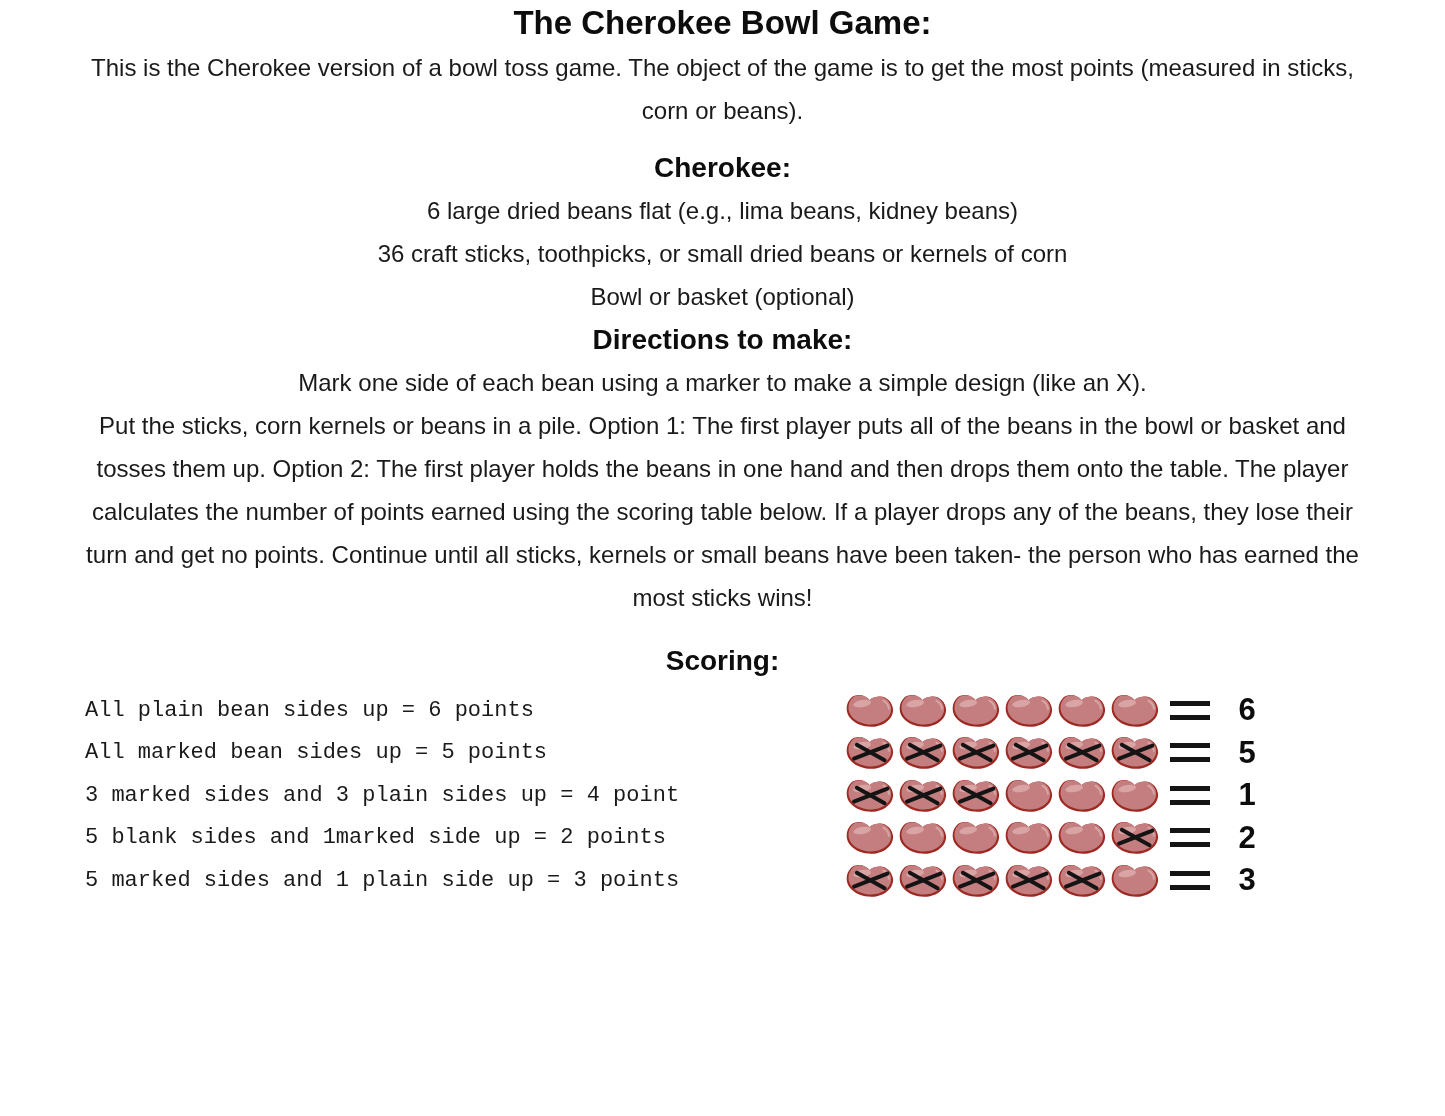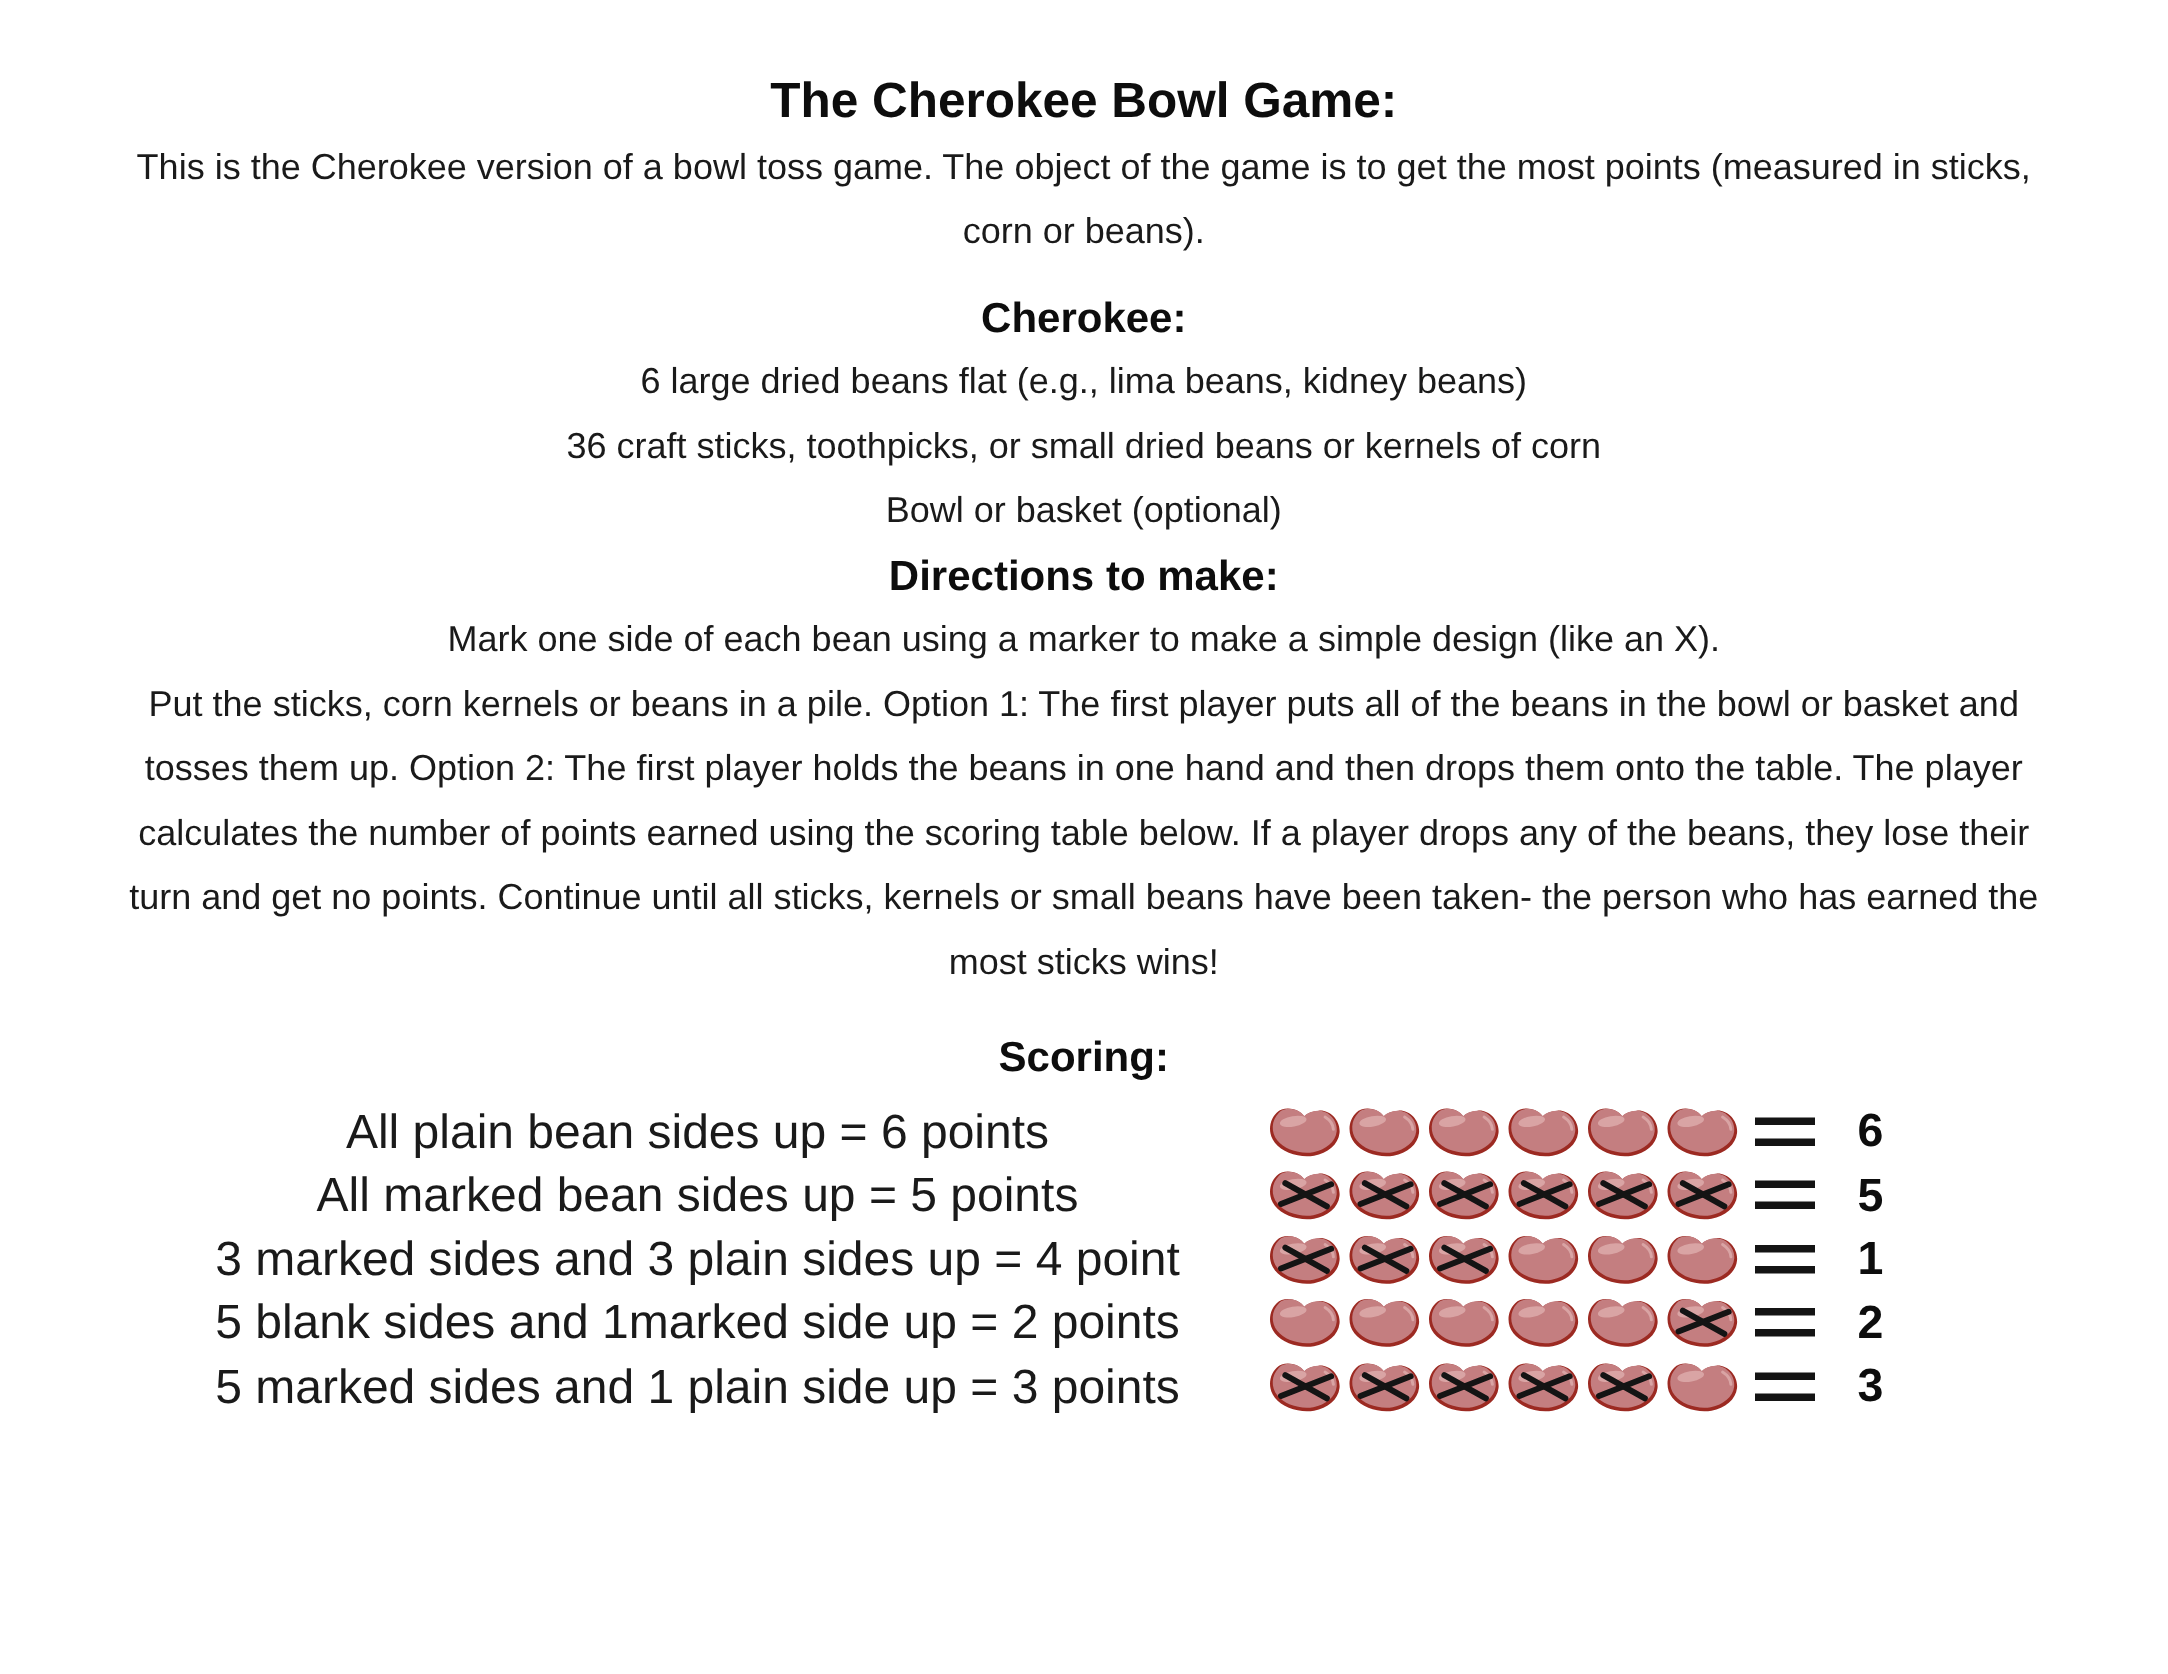--- a/index.html
+++ b/index.html
@@ -5,21 +5,20 @@
   * { margin: 0; padding: 0; box-sizing: border-box; }
   html, body { background: #ffffff; }
   .page {
     position: relative;
     width: 1445px;
     height: 1116px;
     background: #ffffff;
     color: #1a1a1a;
     font-family: "Liberation Sans", sans-serif;
     overflow: hidden;
-    padding-top: 44px;
   }
   h1.title {
     font-size: 33px;
     font-weight: 700;
     color: #0d0d0d;
     text-align: center;
     line-height: 46px;
   }
   .body-text {
     font-size: 24px;
@@ -40,23 +39,23 @@
   .play-paragraph { max-width: 1280px; }
   .scoring-heading { margin-top: 20px; margin-bottom: 7px; }
   .scoring-table { margin-left: 85px; }
   .score-row {
     display: flex;
     align-items: center;
     height: 42.5px;
   }
   .score-label {
     width: 760px;
-    font-size: 32px;
-    text-align: center;
+    font-size: 22px;
     white-space: nowrap;
+    font-family: Liberation Mono, monospace;
   }
   .score-beans {
     width: 325px;
     display: flex;
     align-items: center;
     gap: 4px;
   }
   .bean { display: inline-flex; width: 49px; height: 35px; }
   .bean svg { display: block; }
   .equals-icon {

